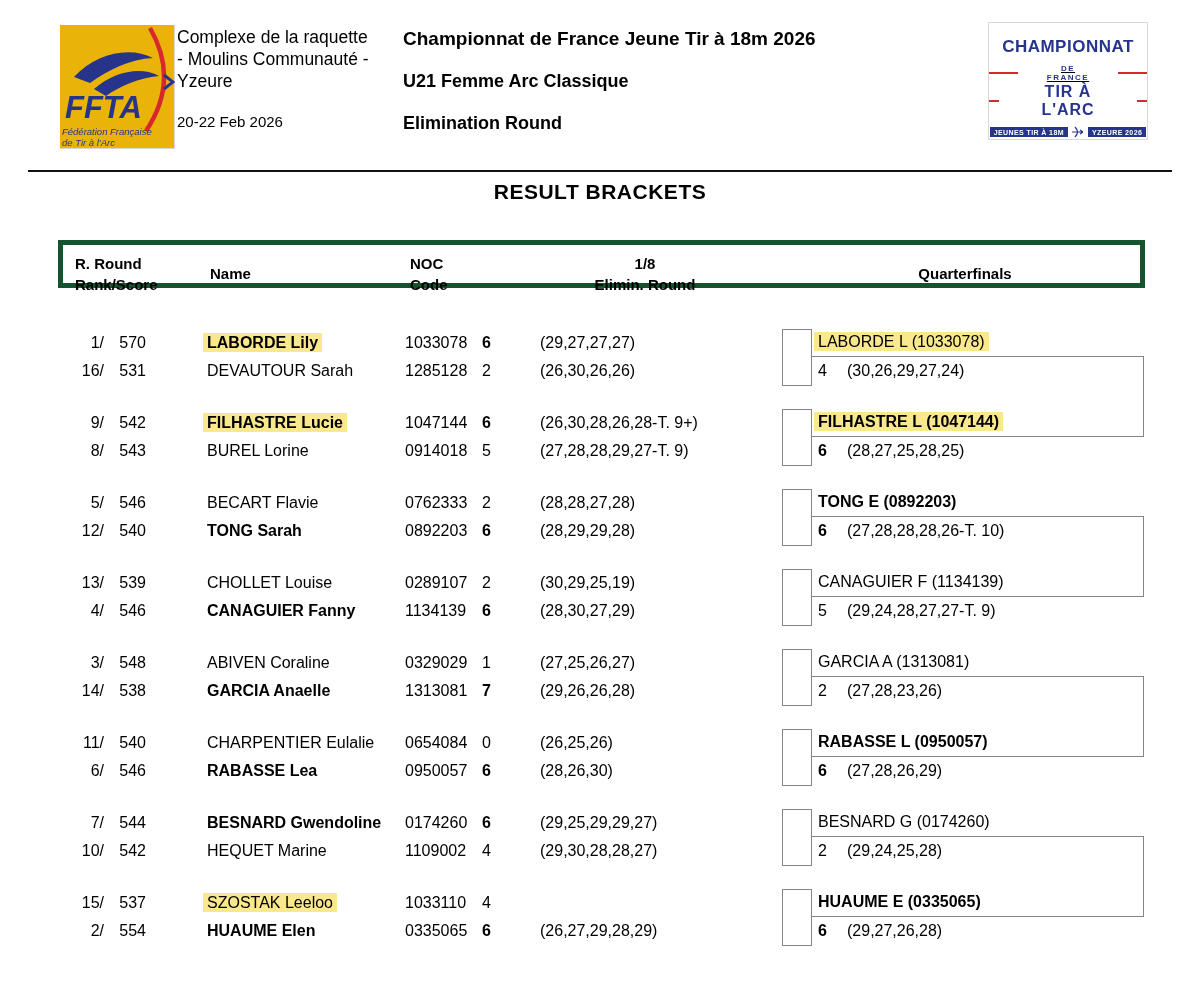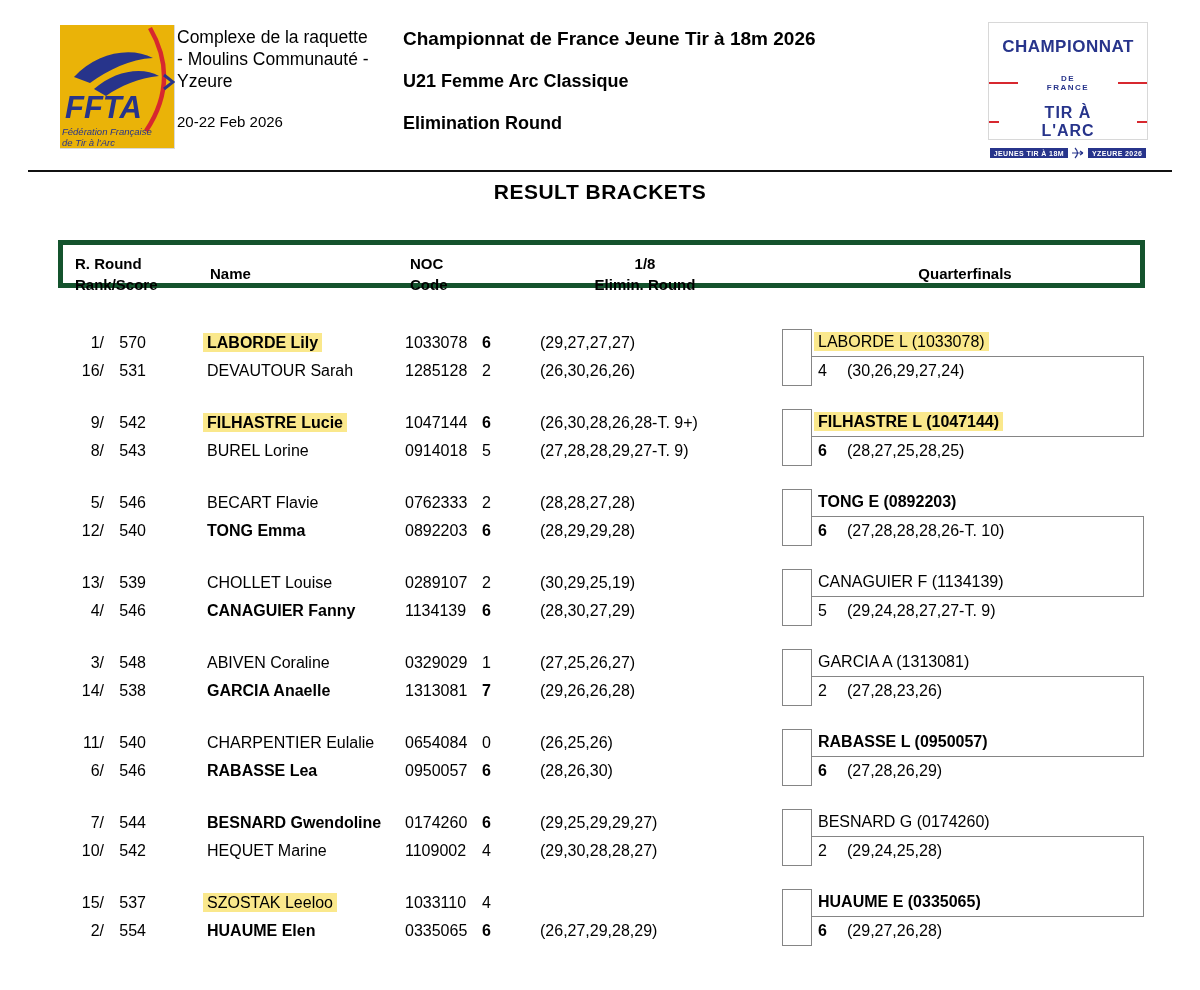--- a/index.html
+++ b/index.html
@@ -25,24 +25,24 @@
   .dates { position: absolute; left: 177px; top: 113px; font-size: 15px; }
 
   .title1 { position: absolute; left: 403px; top: 28px; font-size: 19px; font-weight: 700; }
   .title2 { position: absolute; left: 403px; top: 71px; font-size: 18px; font-weight: 700; }
   .title3 { position: absolute; left: 403px; top: 113px; font-size: 18px; font-weight: 700; }
 
   .event-logo { position: absolute; left: 988px; top: 22px; width: 160px; height: 118px;
     border: 1px solid #d8d8d8; background: #fff; text-align: center; }
   .el-line1 { margin-top: 14px; font-size: 17px; font-weight: 700; color: #27348B;
     letter-spacing: 0.5px; }
-  .el-line2 { margin-top: 17px; display: flex; align-items: center; justify-content: center; gap: 21px; }
+  .el-line2 { margin-top: 7px; display: flex; align-items: center; justify-content: center; gap: 21px; text-decoration: underline; }
   .el-line2 .txt { font-size: 8px; font-weight: 700; color: #27348B; letter-spacing: 1.5px; }
   .el-line2 .bar { width: 30px; height: 2px; background: #D7282F; }
-  .el-line3 { margin-top: 12px; display: flex; align-items: center; justify-content: center; gap: 23px; }
+  .el-line3 { margin-top: 1px; display: flex; align-items: center; justify-content: center; gap: 23px; }
   .el-line3 .txt { font-size: 16px; font-weight: 700; color: #27348B; letter-spacing: 1px; }
   .el-line3 .bar { width: 11px; height: 2.5px; background: #D7282F; }
   .el-badges { margin-top: 7px; display: flex; align-items: center; justify-content: center; gap: 3px; }
   .badge { background: #27348B; color: #fff; font-size: 7px; font-weight: 700;
     letter-spacing: 0.4px; padding: 2px 4px 1px; }
 
   .top-rule { position: absolute; left: 28px; top: 170px; width: 1144px; height: 2px; background: #111; }
 
   .section-title { position: absolute; left: 0; top: 180px; width: 1200px; text-align: center;
     font-size: 21px; font-weight: 700; letter-spacing: 0.5px; }
@@ -201,21 +201,21 @@
       <div class="cell rank">5/</div>
       <div class="cell rrscore">546</div>
       <div class="cell name"><span class="nm">BECART Flavie</span></div>
       <div class="cell noc">0762333</div>
       <div class="cell win">2</div>
       <div class="cell sets">(28,28,27,28)</div>
     </div>
     <div class="athlete-row row-bottom bold-row">
       <div class="cell rank">12/</div>
       <div class="cell rrscore">540</div>
-      <div class="cell name"><span class="nm">TONG Emma</span></div>
+      <div class="cell name"><span class="nm">TONG Sarah</span></div>
       <div class="cell noc">0892203</div>
       <div class="cell win">6</div>
       <div class="cell sets">(28,29,29,28)</div>
     </div>
     <div class="connector"></div>
     <div class="qf-underline"></div>
     <div class="qf-name bold-row"><span class="nm">TONG E (0892203)</span></div>
     <div class="qf-score bold-win">
       <span class="win">6</span><span class="sets">(27,28,28,28,26-T. 10)</span>
     </div>

